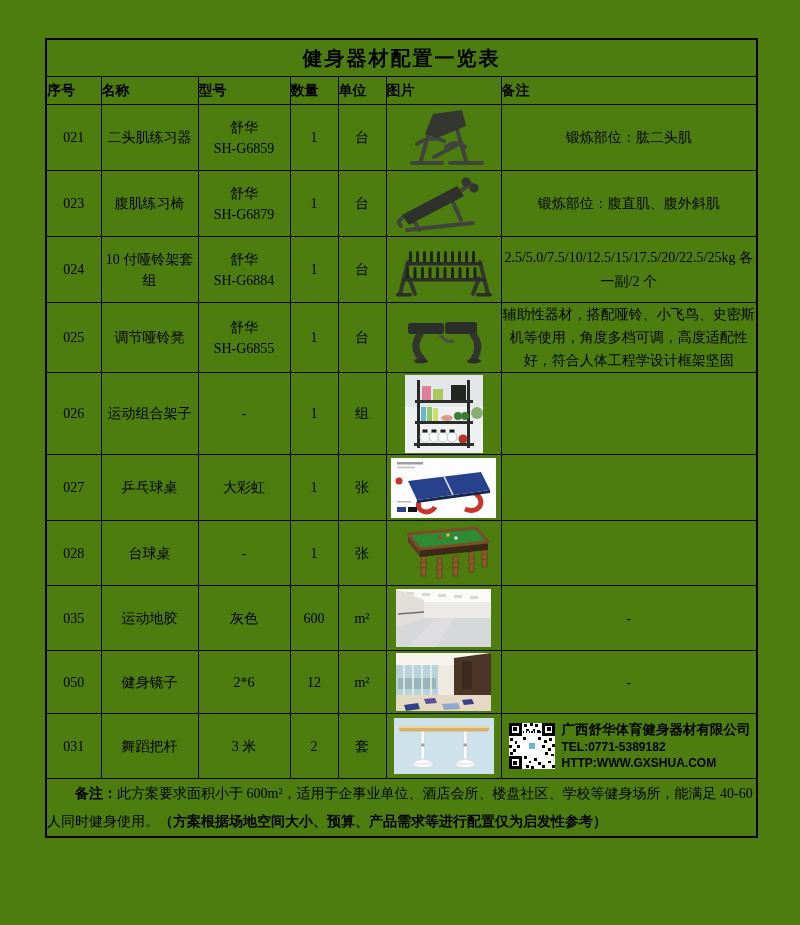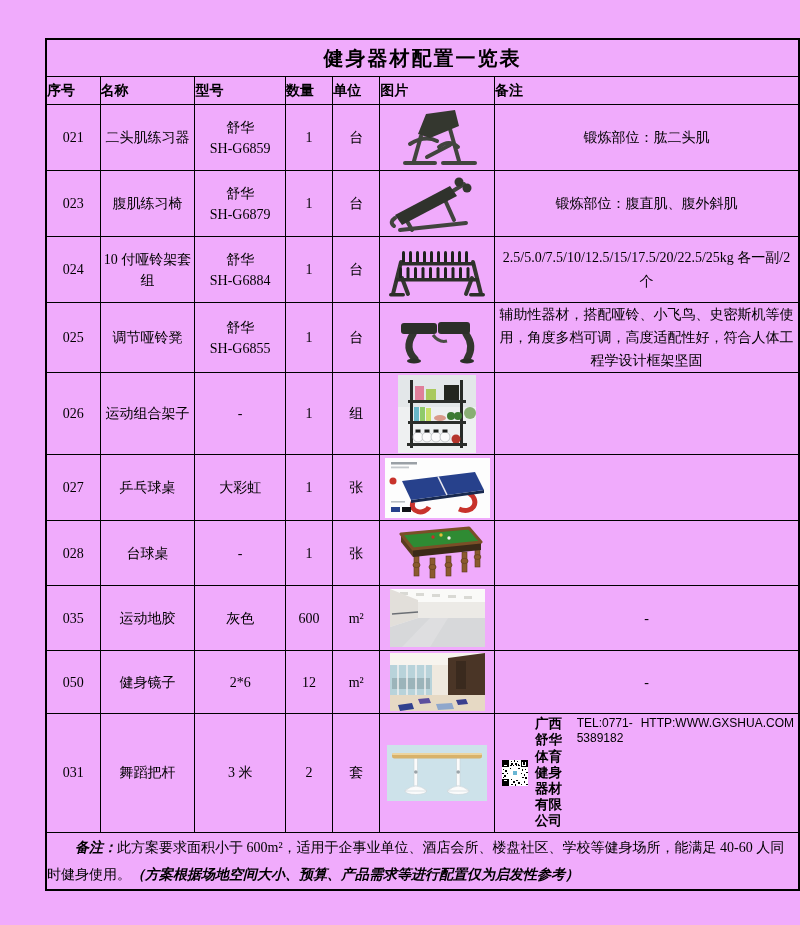--- a/index.html
+++ b/index.html
@@ -1,32 +1,32 @@
 <!DOCTYPE html>
 <html><head>
 <meta charset="utf-8">
 <style>
   html,body{margin:0;padding:0;background:#ffffff;}
-  .page{position:relative;width:800px;height:925px;background:#f0abfc;font-family:"Liberation Serif",serif;color:#000;}
+  .page{position:relative;width:800px;height:925px;background:#4d7c0f;font-family:"Liberation Serif",serif;color:#000;}
   table.main{border-collapse:collapse;position:absolute;left:45px;top:38px;table-layout:fixed;border:2px solid #000;}
   table.main td{border:1px solid #000;padding:0;overflow:hidden;}
   .title-cell{height:36px;font-size:20px;font-weight:bold;text-align:center;letter-spacing:2px;}
   .head td{height:27px;font-size:14px;font-weight:bold;text-align:left;}
   td.c{font-size:14px;text-align:center;vertical-align:middle;line-height:1.5;padding:2px 4px;}
   td.model{white-space:pre-line;}
   td.remark{font-size:14px;text-align:center;vertical-align:middle;padding:4px 9px;line-height:1.65;word-break:break-all;}
   td.remark.dash{text-align:center;}
   td.img-cell{text-align:center;vertical-align:middle;}
   td.img-cell svg{display:block;margin:0 auto;}
   .company{display:flex;align-items:center;gap:7px;padding:2px 4px 2px 7px;font-family:"Liberation Sans",sans-serif;}
-  .company .lines{display:flex;gap:8px;}
+  .company .lines{display:flex;flex-direction:column;gap:2px;}
   .company .co-name{font-size:13.5px;font-weight:bold;line-height:1.2;}
-  .company .co-tel,.company .co-web{font-size:12px;font-weight:normal;line-height:1.2;}
+  .company .co-tel,.company .co-web{font-size:12px;font-weight:bold;line-height:1.2;}
   td.foot{font-size:14px;line-height:1.95;padding:6px 12px 6px 12px;vertical-align:middle;}
-  td.foot .lbl,td.foot .emph{font-weight:bold;font-style:italic;}
+  td.foot .lbl,td.foot .emph{font-weight:bold;}
   td.foot p{margin:0;text-indent:2em;}
 </style>
 </head>
 <body>
 
 <div class="page">
 <table class="main">
   <colgroup>
     <col style="width:55px">
         <col style="width:97px">

